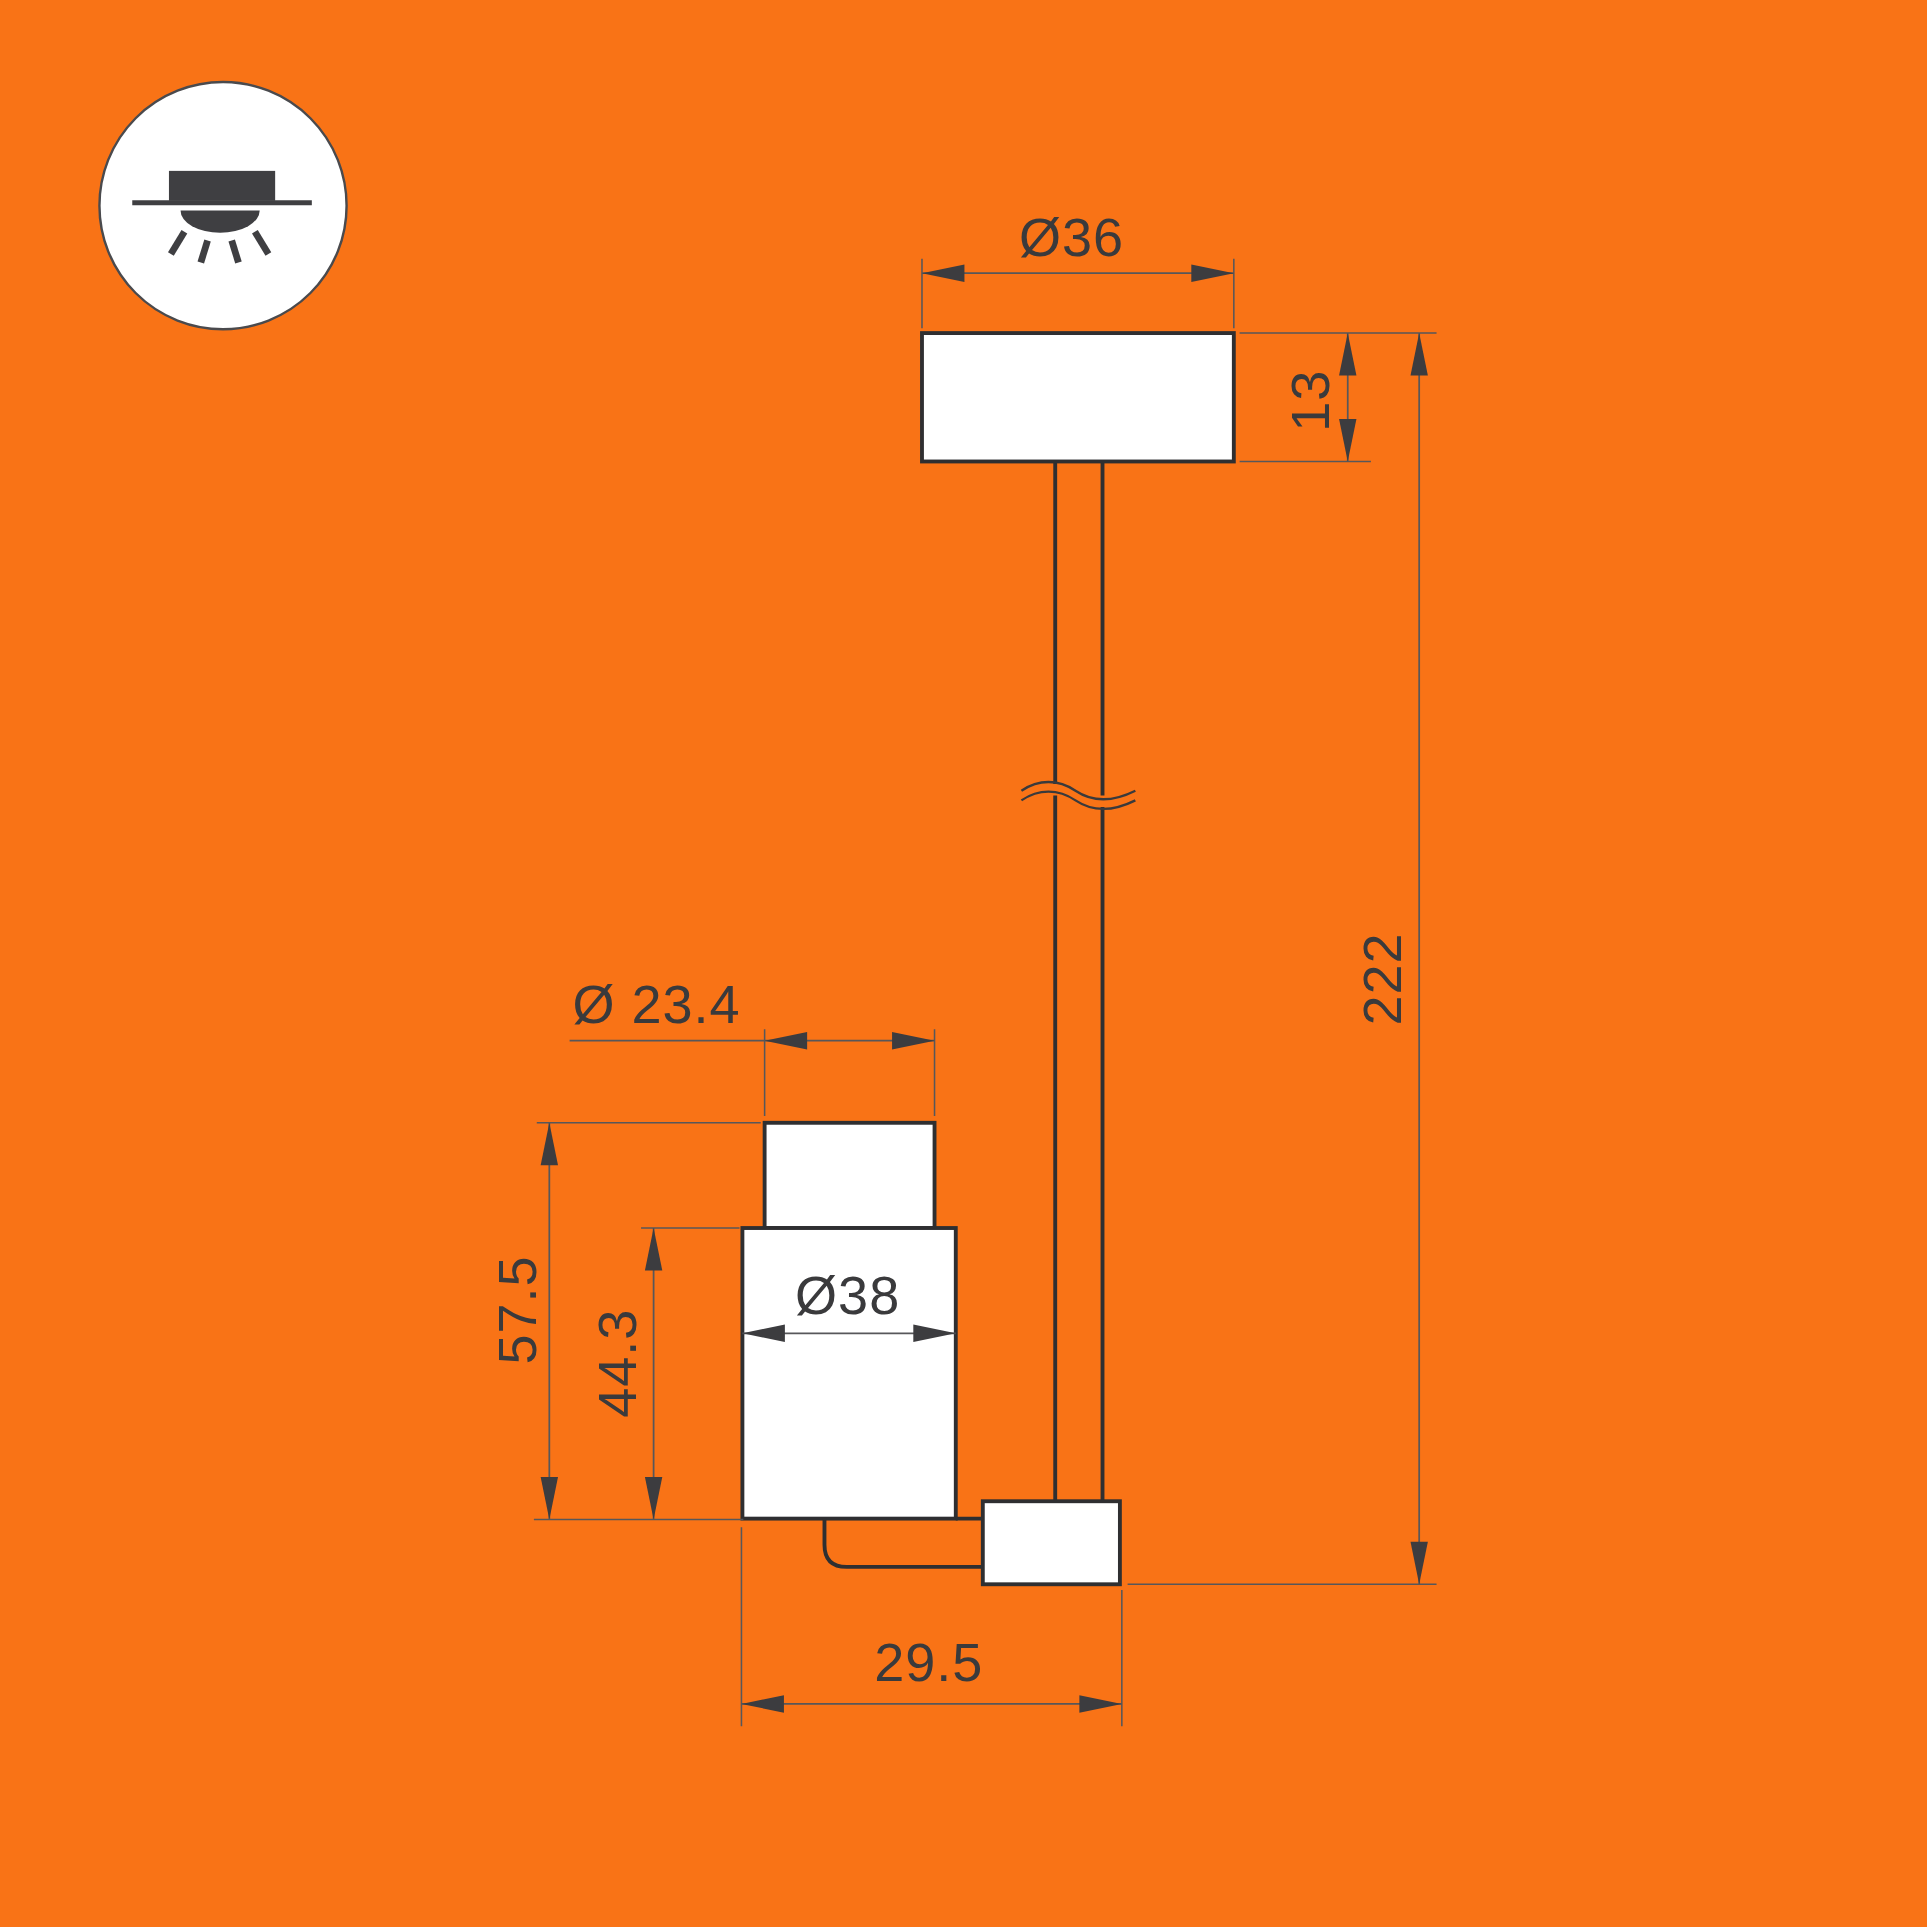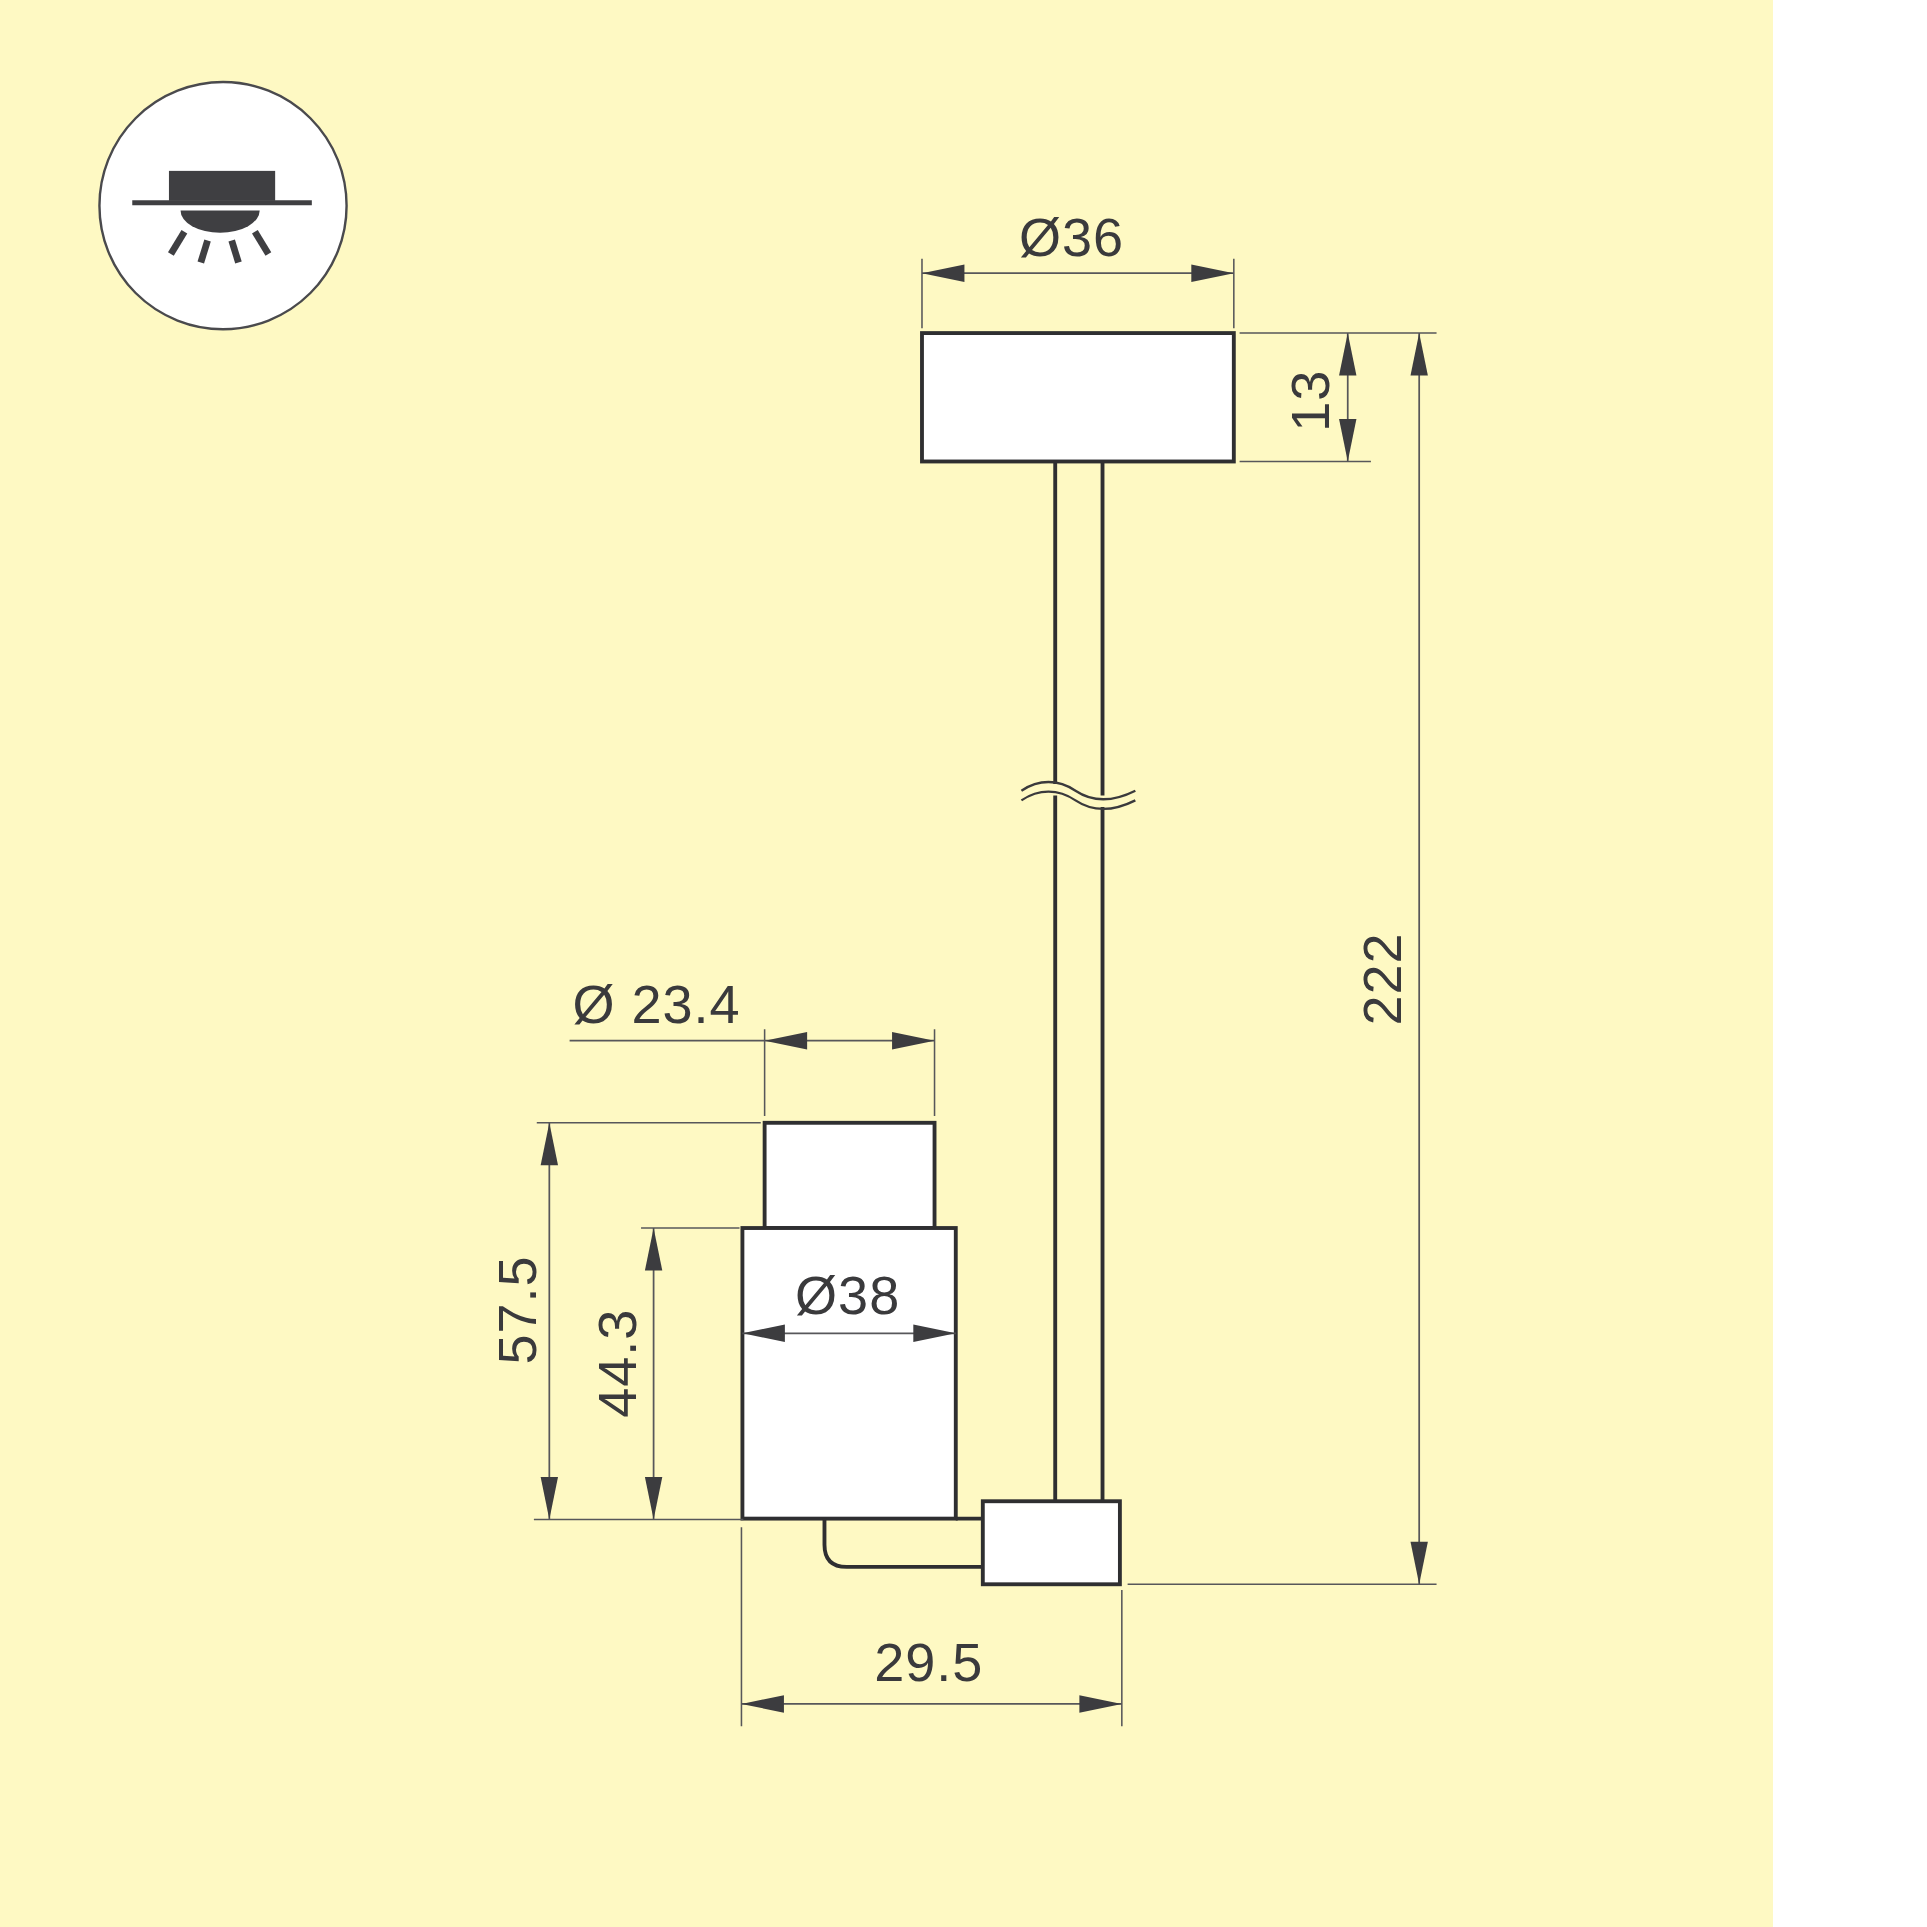--- a/index.html
+++ b/index.html
@@ -1,16 +1,16 @@
 <!DOCTYPE html>
 <html><head>
 <meta charset="utf-8">
 <style>
   html,body{margin:0;padding:0;background:#ffffff;}
-  .canvas{position:relative;width:1773px;height:1927px;background:#fef9c3;overflow:hidden;
+  .canvas{position:relative;width:1927px;height:1927px;background:#f97316;overflow:hidden;
           font-family:"Liberation Sans", sans-serif;}
   svg{position:absolute;left:0;top:0;}
 
   
   .outline      { fill:#ffffff; stroke:#2f2f31; stroke-width:4; }
   .outline-path { fill:none;    stroke:#2f2f31; stroke-width:4; }
   .stem-line    { stroke:#2f2f31; stroke-width:4; fill:none; }
   .break-wave   { stroke:#3a3a3c; stroke-width:2.4; fill:none; }
 
   

